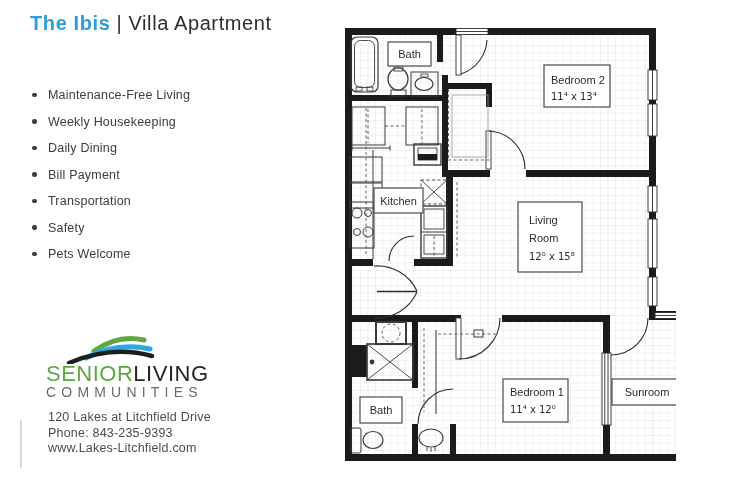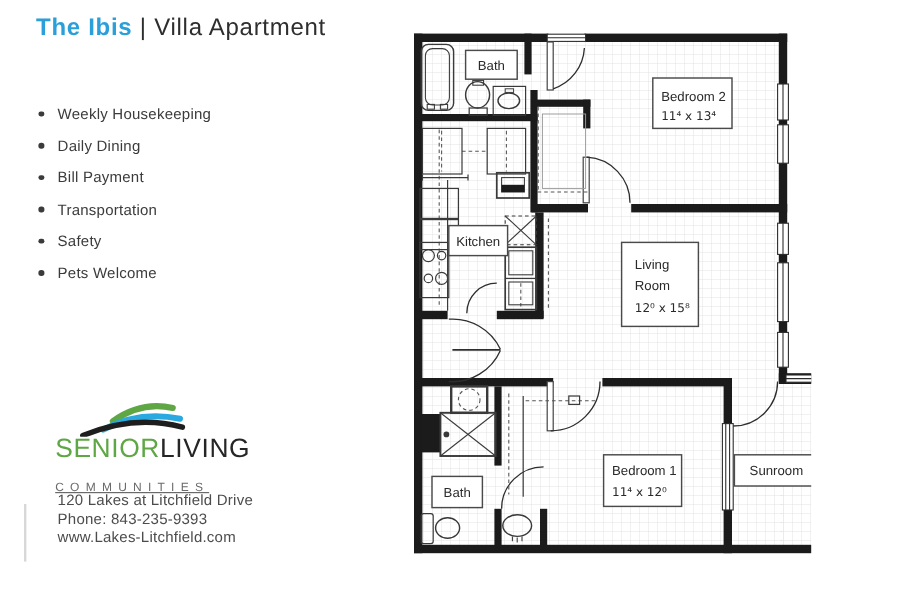--- a/index.html
+++ b/index.html
@@ -16,21 +16,21 @@
   ul.amenities{position:absolute;top:88px;left:32px;margin:0;padding:0;list-style:none;}
   ul.amenities li{position:relative;padding-left:16px;margin-bottom:12.5px;
                   font-size:12.5px;color:#3b3b3b;letter-spacing:.2px;}
   ul.amenities li::before{content:"";position:absolute;left:0;top:4.5px;width:4.5px;height:4.5px;
                   border-radius:50%;background:#3b3b3b;}
   .logo-block{position:absolute;top:330px;left:46px;width:180px;}
   .logo-swoosh{display:block;margin-left:20px;}
   .logo-word{font-size:22px;font-weight:bold;letter-spacing:.5px;line-height:20px;white-space:nowrap;}
   .logo-senior{color:#5fa744;font-weight:400;}
   .logo-living{color:#262626;font-weight:400;}
-  .logo-communities{margin-top:17px;font-size:10px;letter-spacing:5.2px;color:#6a6a6a;white-space:nowrap;text-decoration:underline;}
+  .logo-communities{margin-top:0;font-size:14px;letter-spacing:5.2px;color:#6a6a6a;white-space:nowrap;}
   .contact-block{position:absolute;top:410px;left:48px;font-size:12.5px;color:#4c4c4c;
                  line-height:15.5px;letter-spacing:.2px;}
   .side-rule{position:absolute;top:420px;left:20px;width:2px;height:48px;background:#d8d8d8;}
   
   svg text{font-family:"Liberation Sans",sans-serif;fill:#2a2a2a;}
   svg text.room{font-size:11px;}
   svg text.dim{font-size:10px;font-family:"DejaVu Sans",sans-serif;}
 </style>
 </head>
 <body>
@@ -38,20 +38,21 @@
 <div id="page">
 
   <div class="title-block">
     <div class="title-line1">
       <span class="title-name">The Ibis</span>
       <span class="title-rest">| Villa Apartment</span>
     </div>
   </div>
 
   <ul class="amenities">
+    <li><span>Maintenance-Free Living</span></li>
     <li><span>Weekly Housekeeping</span></li>
     <li><span>Daily Dining</span></li>
     <li><span>Bill Payment</span></li>
     <li><span>Transportation</span></li>
     <li><span>Safety</span></li>
     <li><span>Pets Welcome</span></li>
   </ul>
 
   <div class="logo-block">
     <svg class="logo-swoosh" width="120" height="34" viewBox="0 0 120 34">

